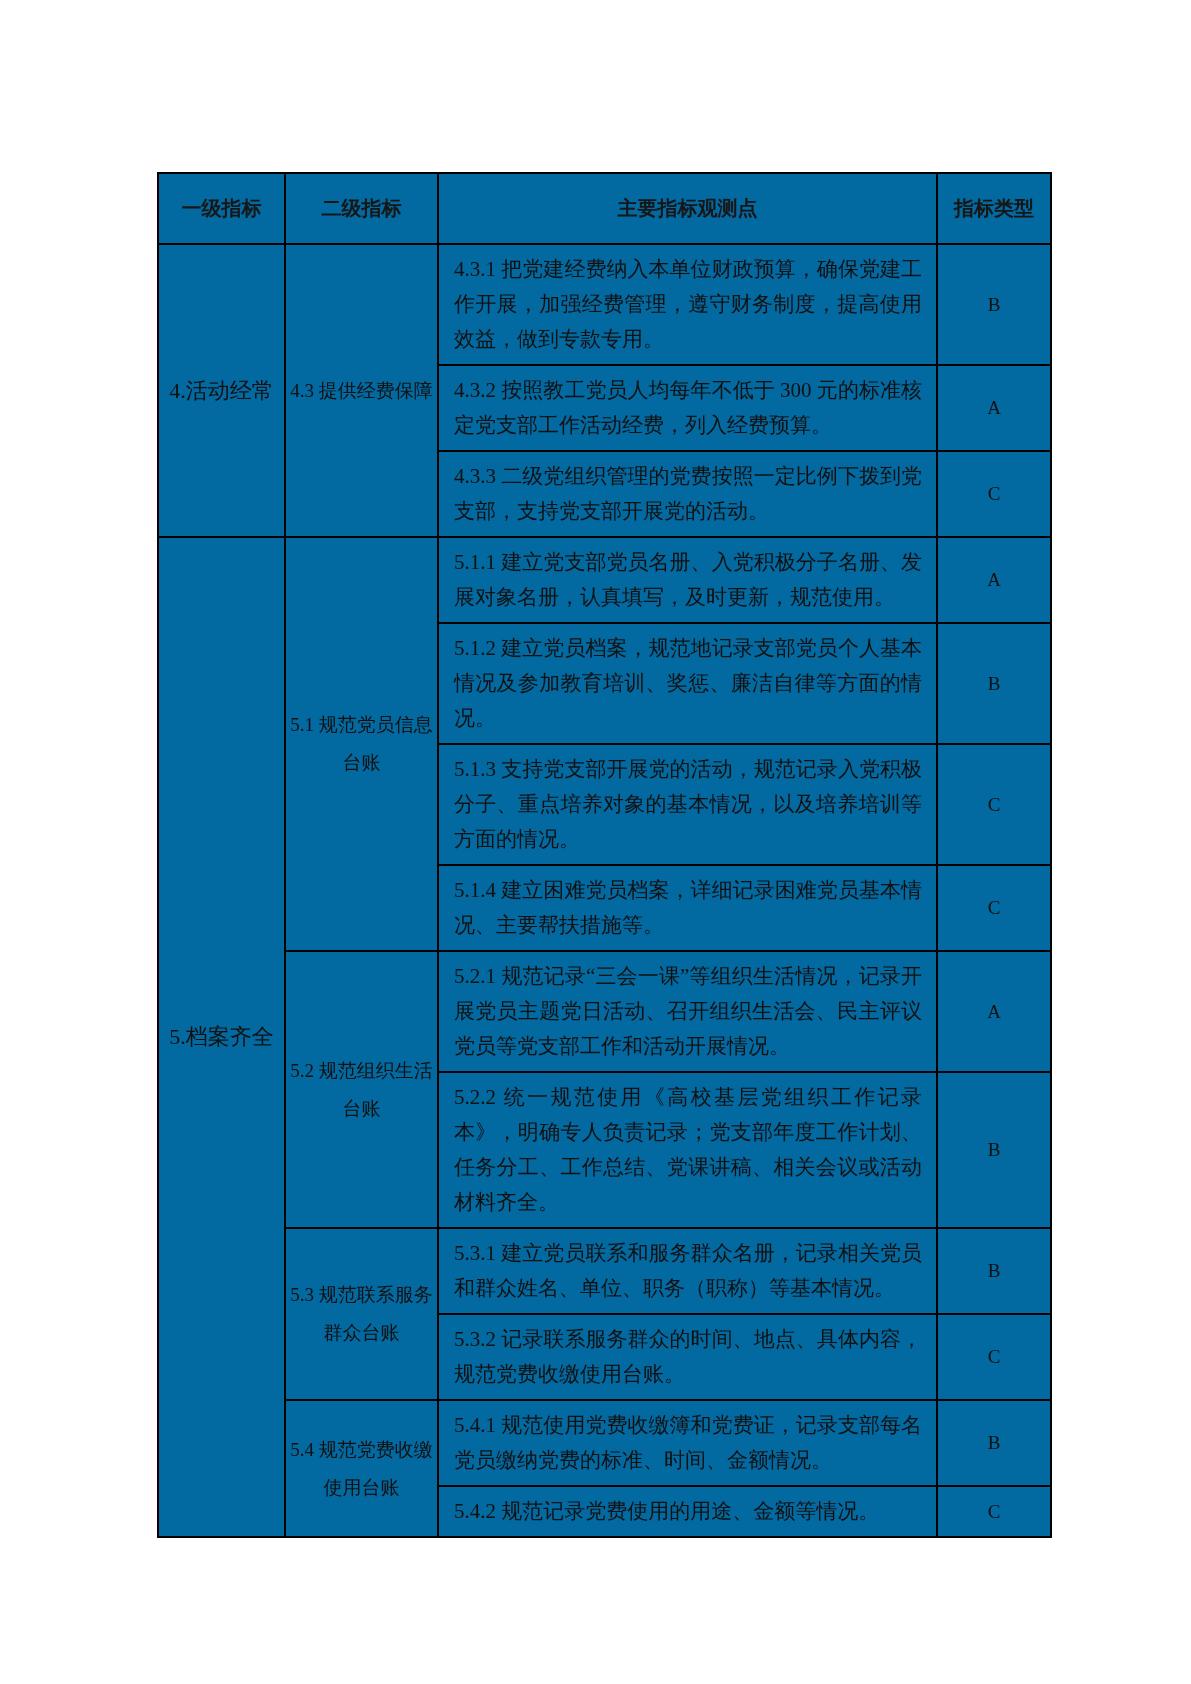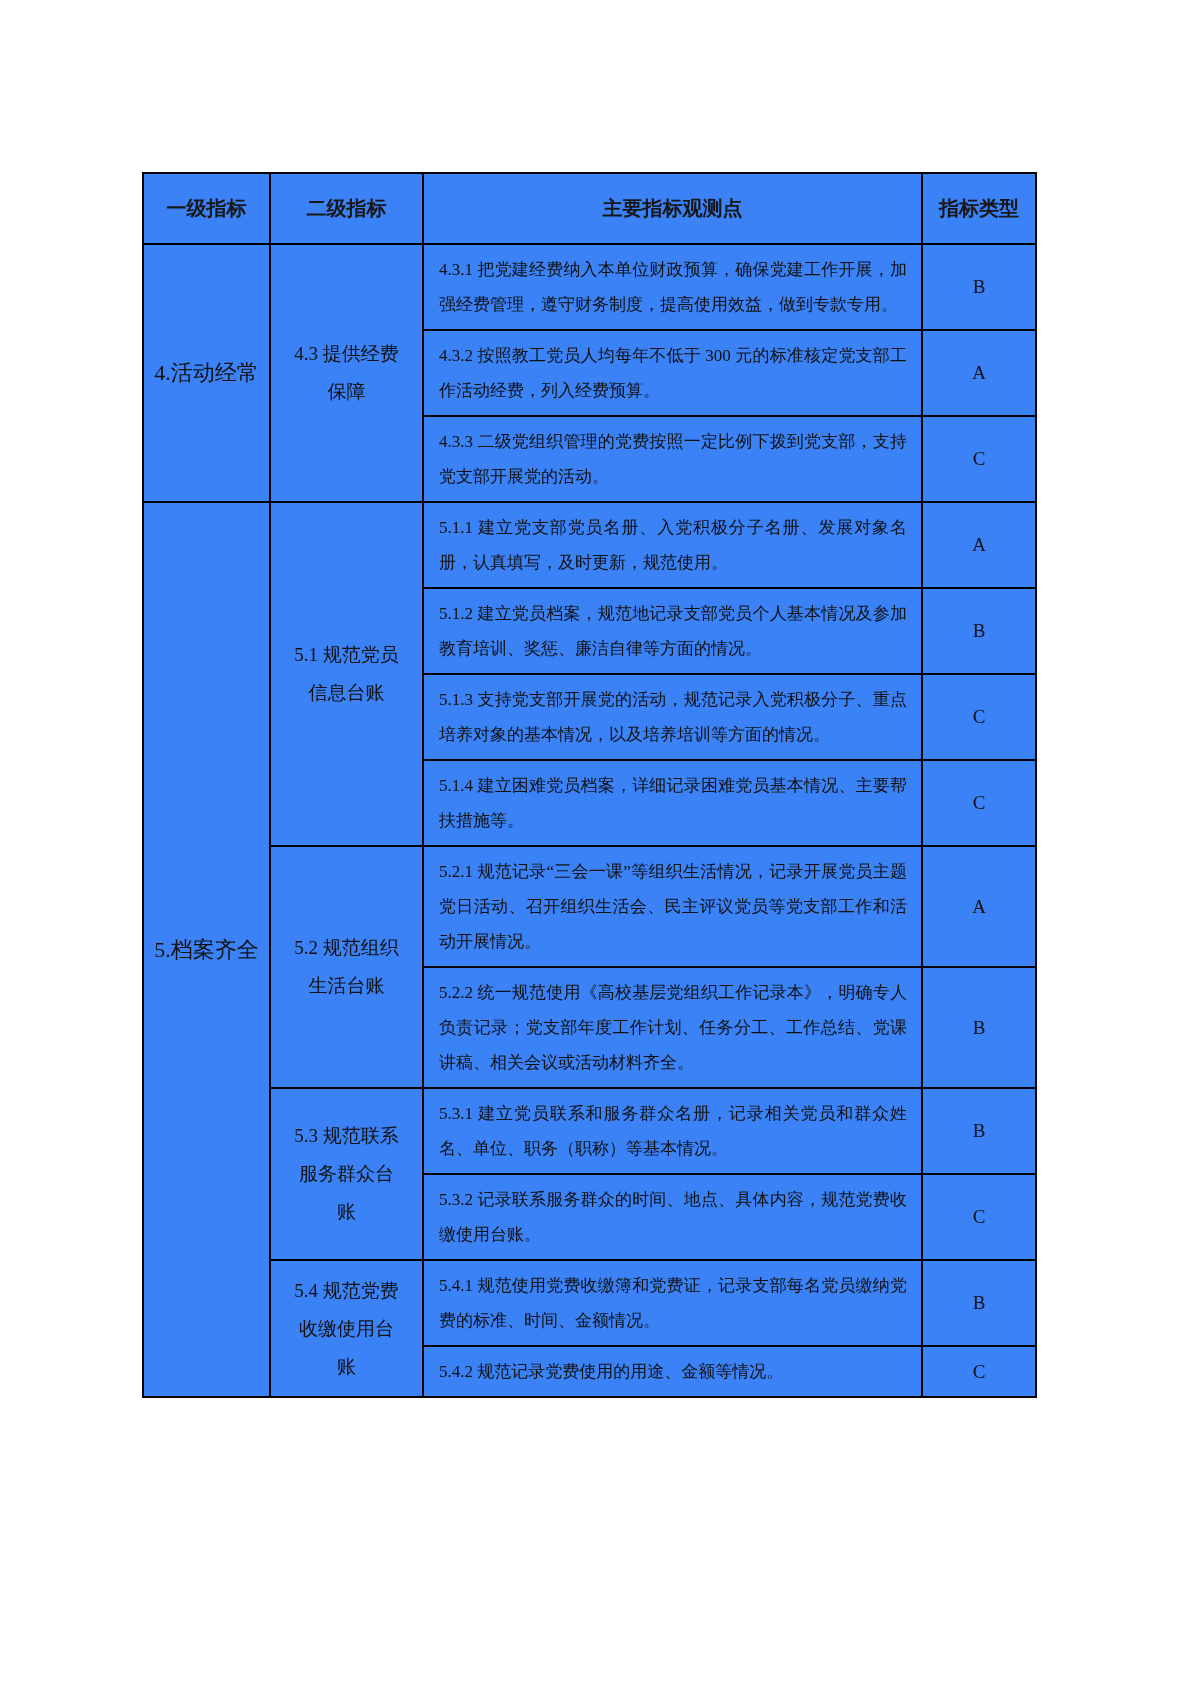--- a/index.html
+++ b/index.html
@@ -13,26 +13,26 @@
   }
   .page {
     position: absolute;
     left: 0; top: 0;
     width: 1191px;
     height: 1684px;
     background: #ffffff;
   }
   table.indicator-table {
     position: absolute;
-    left: 142px;
+    left: 157px;
     top: 172px;
     width: 893px;
     border-collapse: collapse;
     table-layout: fixed;
-    background: #3b82f6;
+    background: #0369a1;
   }
   table.indicator-table col.c1 { width: 127px; }
   table.indicator-table col.c2 { width: 153px; }
   table.indicator-table col.c3 { width: 499px; }
   table.indicator-table col.c4 { width: 114px; }
   table.indicator-table th,
   table.indicator-table td {
     border: 2px solid #000000;
     vertical-align: middle;
   }
@@ -47,24 +47,24 @@
   td.col1 {
     text-align: center;
     font-size: 22px;
     line-height: 34px;
     padding: 4px 6px;
   }
   td.col2 {
     text-align: center;
     font-size: 19px;
     line-height: 38px;
-    padding: 4px 23px;
+    padding: 4px 4px;
   }
   td.col3 {
-    font-size: 17px;
+    font-size: 21px;
     line-height: 35px;
     padding: 7px 14px 7px 15px;
     text-align: justify;
     text-justify: inter-ideograph;
   }
   td.col4 {
     text-align: center;
     font-size: 19px;
     line-height: 24px;
   }

